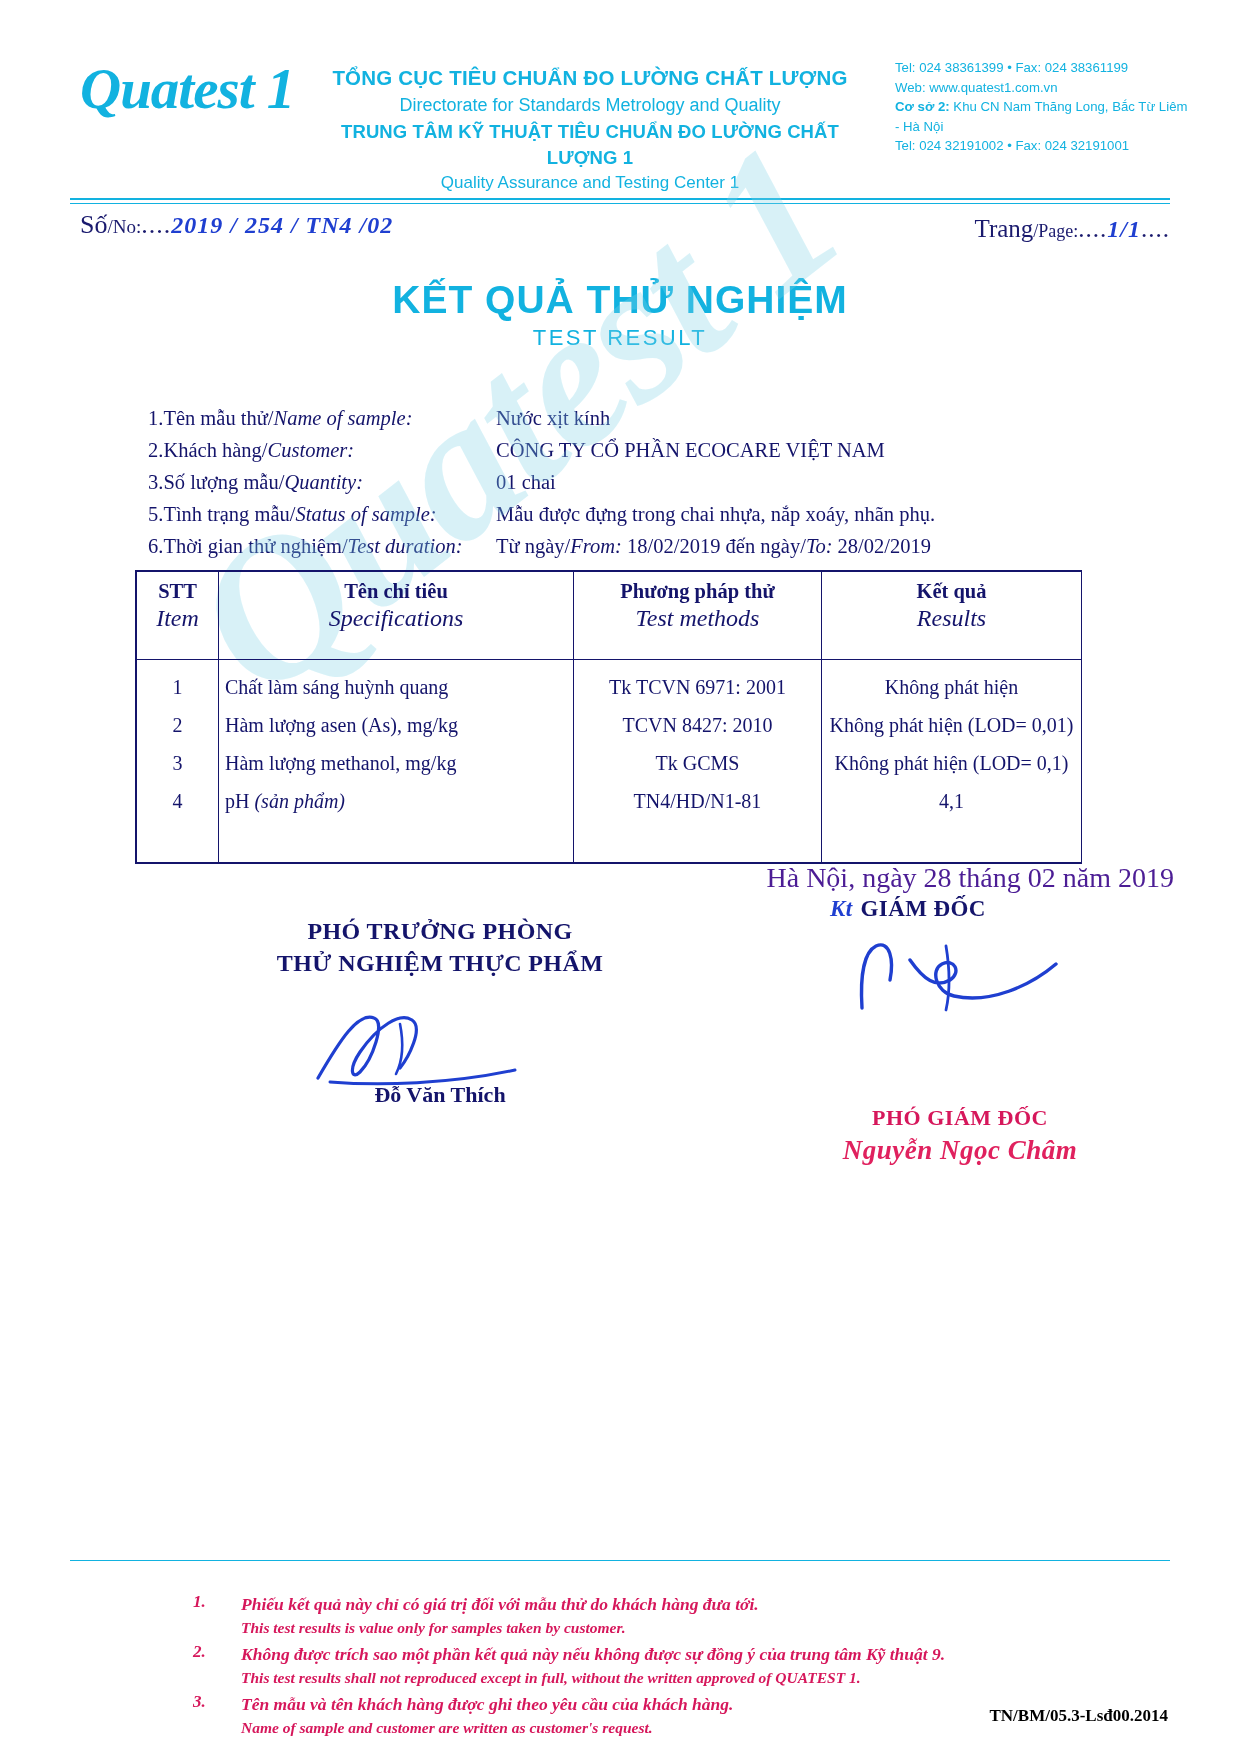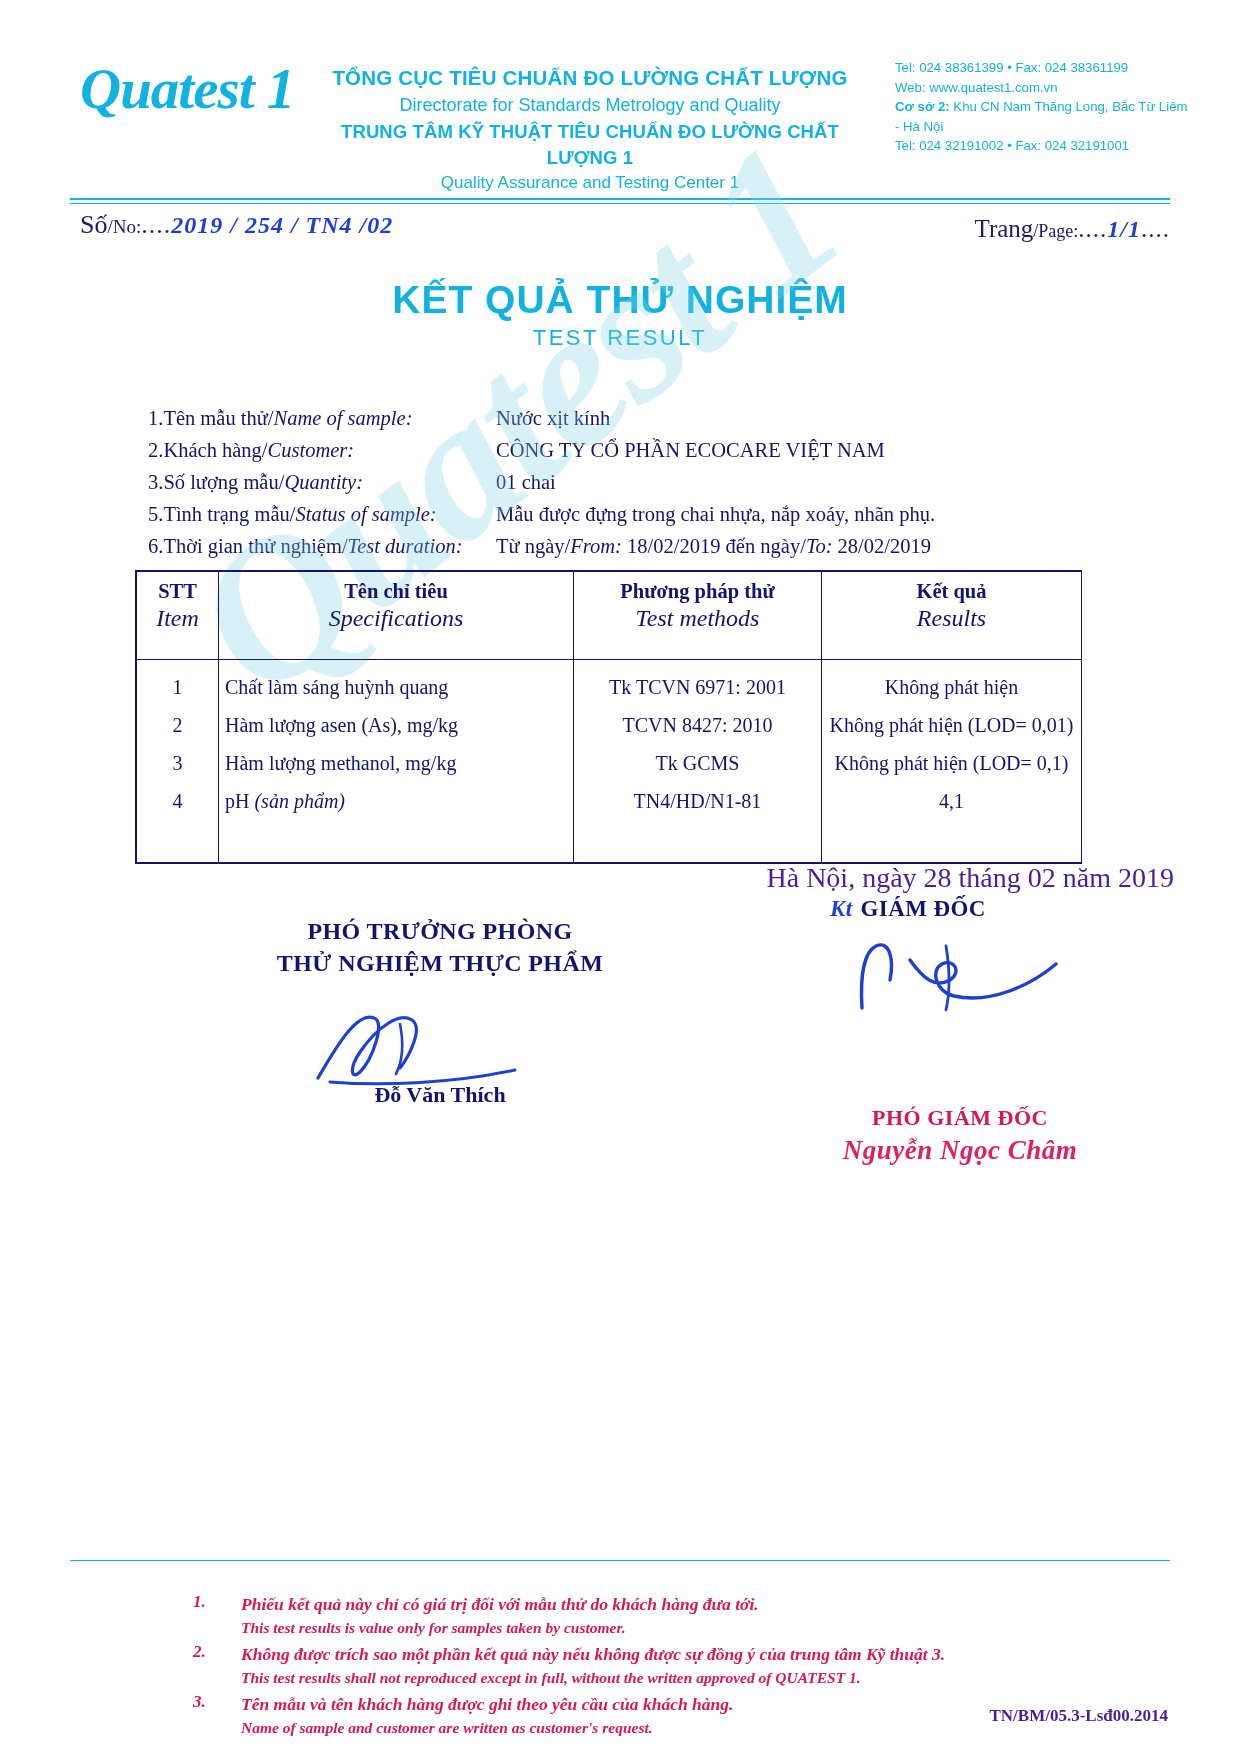--- a/index.html
+++ b/index.html
@@ -393,21 +393,21 @@
     font-weight: 700;
     font-size: 15.5px;
     line-height: 1.42;
   }
   .form-code {
     position: absolute;
     right: 72px;
     top: 1706px;
     font-size: 17px;
     font-weight: 700;
-    color: #4c1d95;
+    color: #000000;
     z-index: 6;
   }
 </style>
 </head>
 <body>
 
 <div class="page">
 
   <div class="watermark">
     <div class="watermark-text">Quatest 1</div>
@@ -572,21 +572,21 @@
     <div class="note-item">
       <div class="note-num">1.</div>
       <div class="note-body">
         <div class="note-vn">Phiếu kết quả này chỉ có giá trị đối với mẫu thử do khách hàng đưa tới.</div>
         <div class="note-en">This test results is value only for samples taken by customer.</div>
       </div>
     </div>
     <div class="note-item">
       <div class="note-num">2.</div>
       <div class="note-body">
-        <div class="note-vn">Không được trích sao một phần kết quả này nếu không được sự đồng ý của trung tâm Kỹ thuật 3.</div>
+        <div class="note-vn">Không được trích sao một phần kết quả này nếu không được sự đồng ý của trung tâm Kỹ thuật 9.</div>
         <div class="note-en">This test results shall not reproduced except in full, without the written approved of QUATEST 1.</div>
       </div>
     </div>
     <div class="note-item">
       <div class="note-num">3.</div>
       <div class="note-body">
         <div class="note-vn">Tên mẫu và tên khách hàng được ghi theo yêu cầu của khách hàng.</div>
         <div class="note-en">Name of sample and customer are written as customer's request.</div>
       </div>
     </div>

